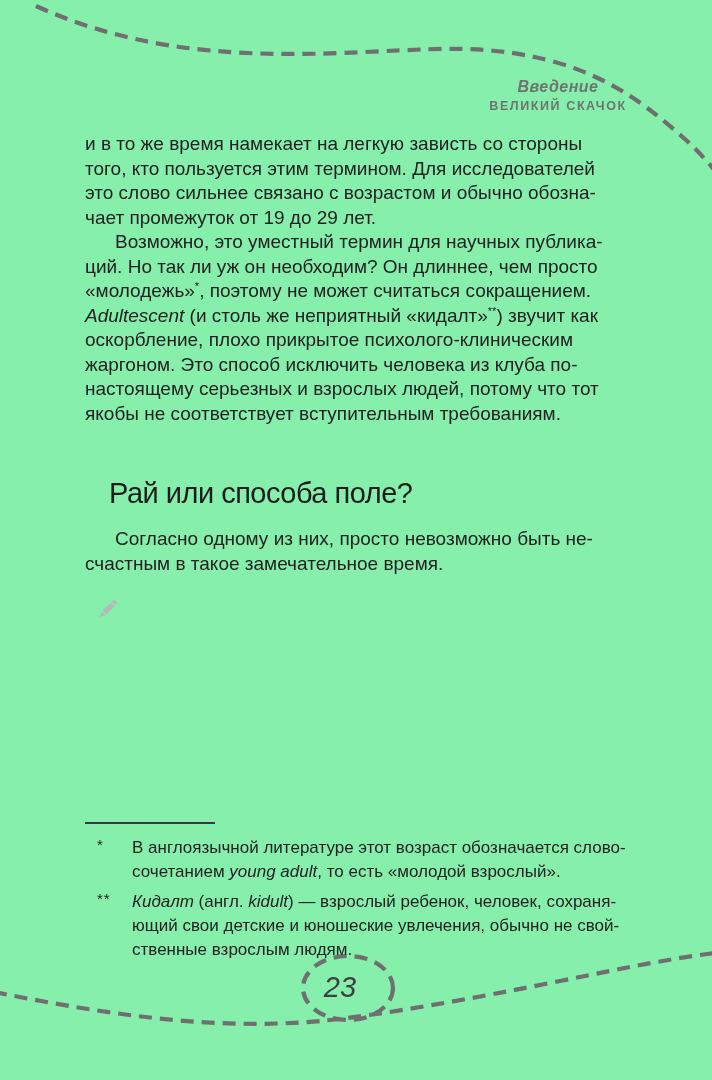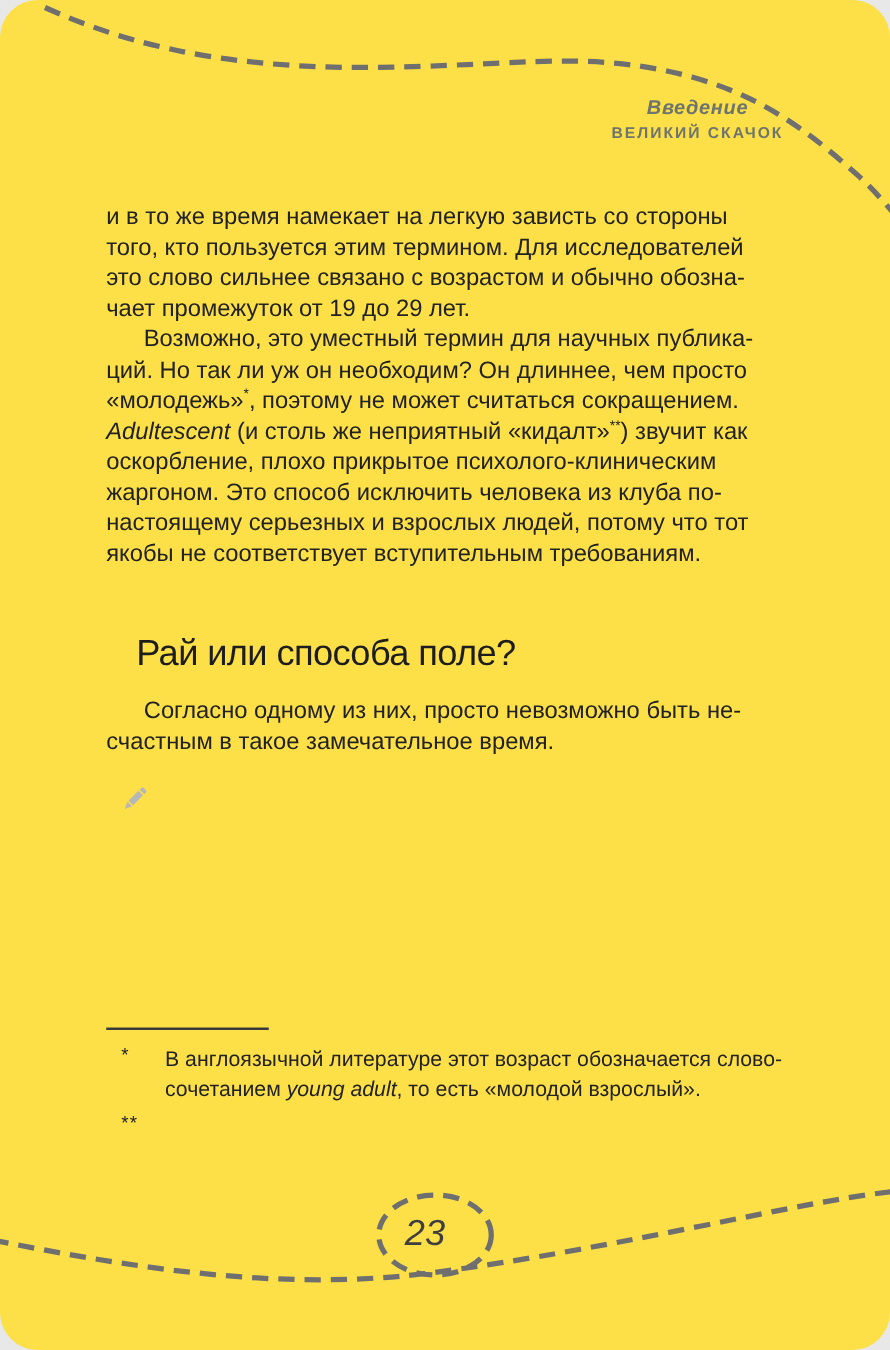--- a/index.html
+++ b/index.html
@@ -1,38 +1,37 @@
 <!DOCTYPE html>
 <html><head>
 <meta charset="utf-8">
 <style>
   html,body{margin:0;padding:0;}
   body{background:#e8e8e8;}
   .page{
-    position:relative; width:712px; height:1080px; background:#fde047;
+    position:relative; width:712px; height:1080px; background:#86efac;
     margin:0 auto; overflow:hidden;
     font-family:"Liberation Sans","DejaVu Sans",sans-serif;
     color:#222222;
-    border-radius:30px;
   }
   .deco-svg{position:absolute; inset:0; width:712px; height:1080px; pointer-events:none;}
 
   .page-header{
     position:absolute; top:78px; left:448px; width:220px;
     text-align:center; color:#6e746e; line-height:1.15;
   }
   .chapter-label{
     font-size:16px; font-weight:700; font-style:italic; letter-spacing:.5px;
   }
   .book-title-label{
     font-size:12.5px; font-weight:700; letter-spacing:1.6px; margin-top:3px;
   }
 
   .content{
-    position:absolute; left:85px; top:162px; width:560px;
+    position:absolute; left:85px; top:132px; width:560px;
     font-size:19px; line-height:24.5px;
   }
   .para{margin:0; white-space:pre;}
   .para.indent{text-indent:30px;}
   sup{font-size:11px; vertical-align:super; line-height:0;}
   i{font-style:italic;margin-top:28px;}
 
   .section-heading{
     font-weight:400; font-size:29px; line-height:34px; letter-spacing:-0.5px;
     margin:50px 0 17px 24px; color:#1d1d1d; white-space:pre;
@@ -116,18 +115,21 @@
 
   <div class="footnotes">
     <div class="fn-sep"></div>
     <div class="fn-row">
       <span class="fn-marker">*</span>
       <div class="fn-text">В англоязычной литературе этот возраст обозначается слово-
 сочетанием <i>young adult</i>, то есть «молодой взрослый».</div>
     </div>
     <div class="fn-row">
       <span class="fn-marker">**</span>
+      <div class="fn-text"><i>Кидалт</i> (англ. <i>kidult</i>) — взрослый ребенок, человек, сохраня-
+ющий свои детские и юношеские увлечения, обычно не свой-
+ственные взрослым людям.</div>
     </div>
   </div>
 
   <div class="page-number">23</div>
 
 </div>
 
 </body></html>

